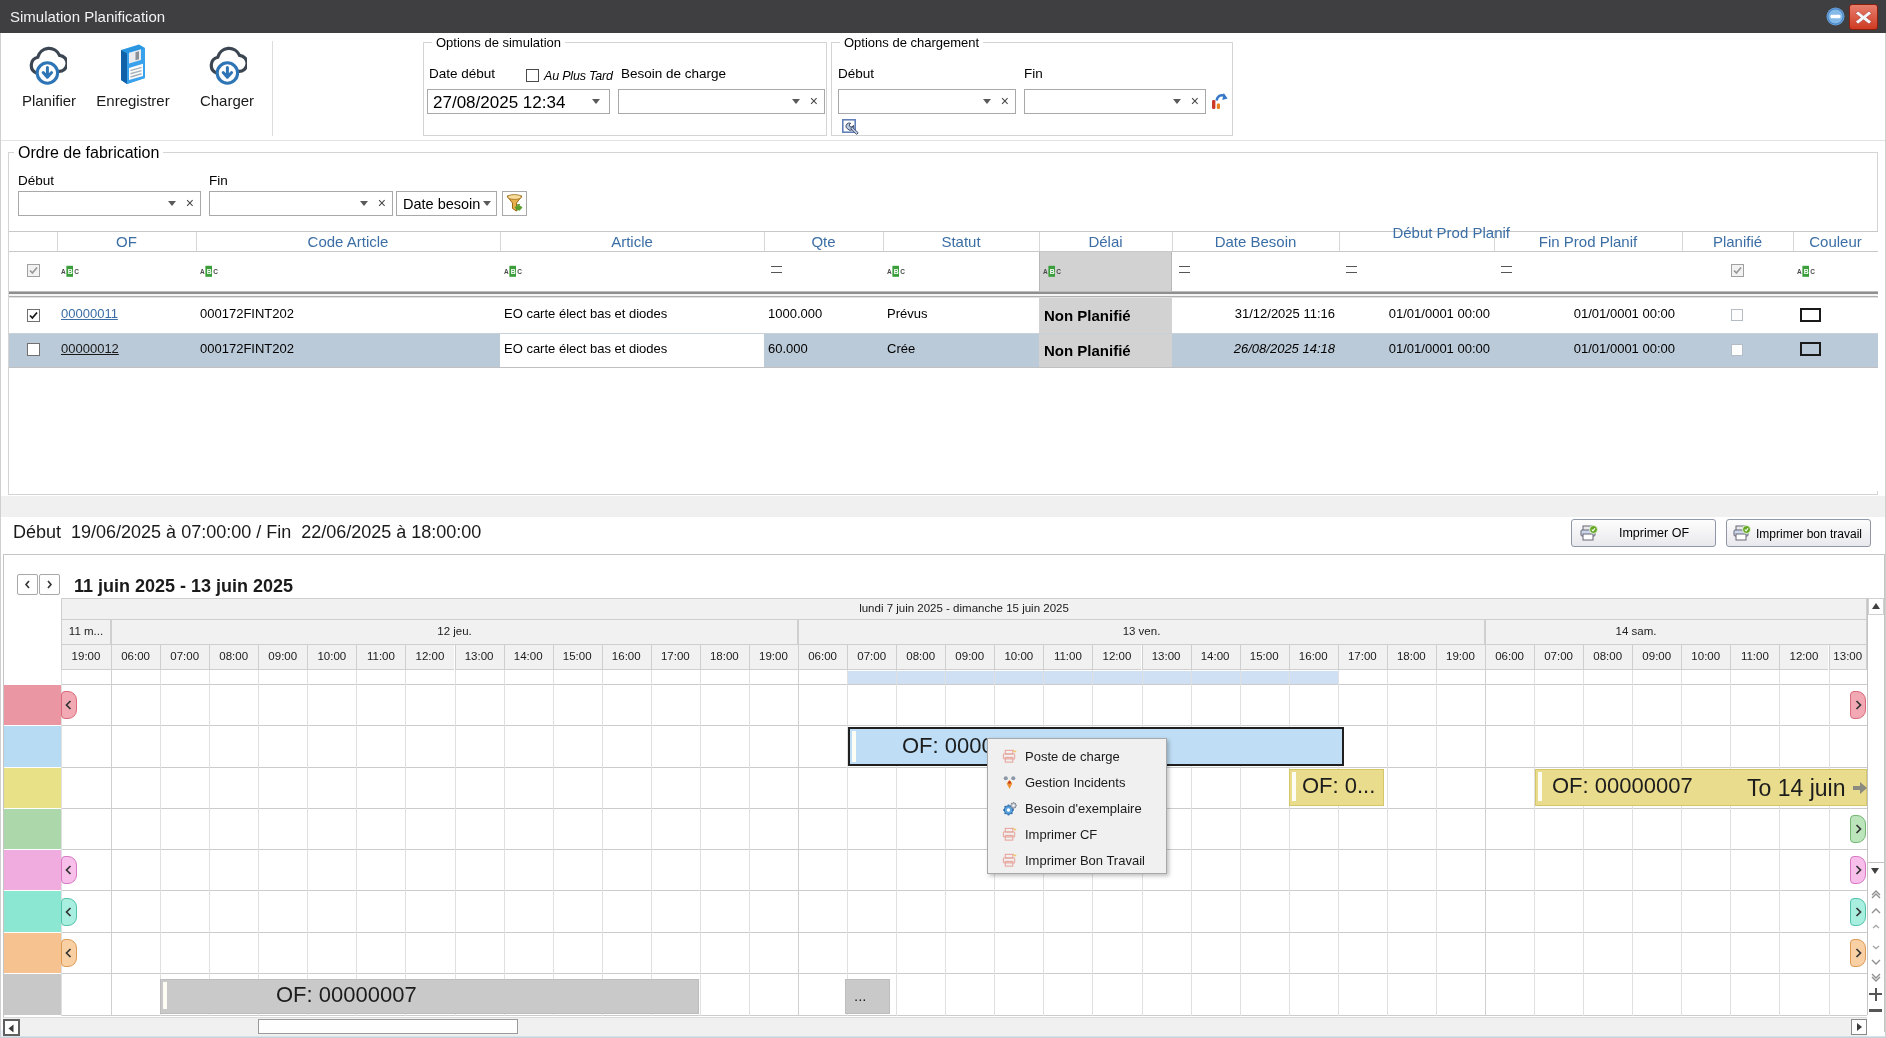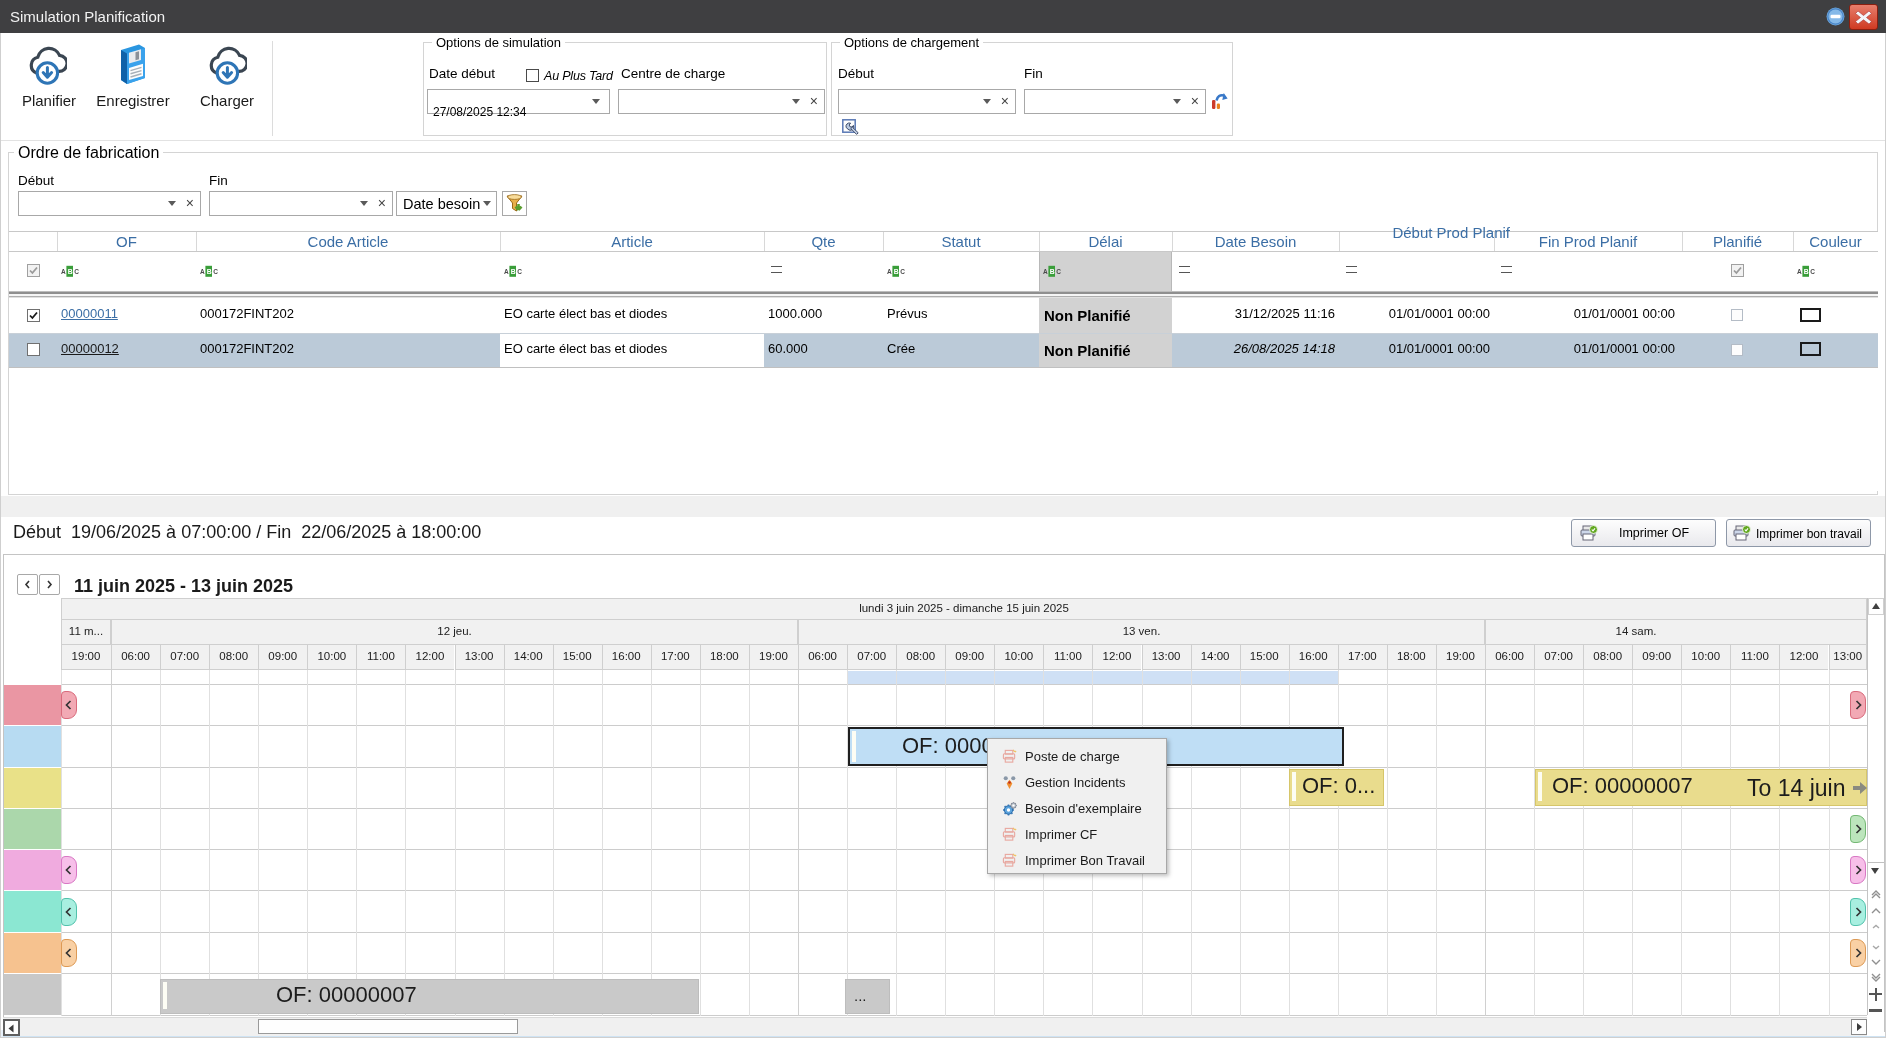--- a/index.html
+++ b/index.html
@@ -60,23 +60,23 @@
   </svg>
   <div class="abs" style="left:178px;top:59px;width:98px;text-align:center;font-size:15px;color:#1a1a1a;">Charger</div>
   <div class="abs" style="left:272px;top:8px;width:1px;height:95px;background:#dcdcdc;"></div>
 
 
   <div class="gb" style="left:423px;top:9px;width:404px;height:94px;">
     <div class="gbl">Options de simulation</div>
     <div class="abs" style="left:5px;top:23px;font-size:13.5px;">Date début</div>
     <div class="abs" style="left:102px;top:26px;width:13px;height:13px;border:1px solid #4a4a4a;background:#fff;"></div>
     <div class="abs" style="left:120px;top:26px;font-size:12.5px;font-style:italic;letter-spacing:-0.2px;">Au Plus Tard</div>
-    <div class="abs" style="left:197px;top:23px;font-size:13.5px;">Centre de charge</div>
+    <div class="abs" style="left:197px;top:23px;font-size:13.5px;">Besoin de charge</div>
     <div class="inp" style="left:3px;top:46px;width:183px;height:25px;">
-      <div class="abs" style="left:5px;top:3px;font-size:12px;margin-top:12px;">27/08/2025 12:34</div>
+      <div class="abs" style="left:5px;top:3px;font-size:17px;">27/08/2025 12:34</div>
       <div class="dd" style="right:9px;"></div>
     </div>
     <div class="inp" style="left:194px;top:46px;width:207px;height:25px;">
       <div class="dd"></div>
         <div class="xx">×</div>
     </div>
   </div>
 
   <div class="gb" style="left:831px;top:9px;width:402px;height:94px;">
     <div class="gbl">Options de chargement</div>
@@ -283,21 +283,21 @@
         <path d="M4 1 L1 4.5 L4 8" transform="translate(7,5)" stroke="#333" stroke-width="1.6" fill="none"></path>
       </svg>
     </div>
 <div class="abs" style="left:39px;top:574px;width:21px;height:21px;border:1px solid #a8a8a8;background:#fff;border-radius:2px;">
 <svg width="19" height="19" viewBox="0 0 19 19" style="position:absolute;left:0;top:0">
         <path d="M1 1 L4 4.5 L1 8" transform="translate(7,5)" stroke="#333" stroke-width="1.6" fill="none"></path>
       </svg>
     </div>
 <div class="abs" style="left:74px;top:576px;font-size:18px;font-weight:bold;color:#1a1a1a;">11 juin 2025 - 13 juin 2025</div>
 <div class="abs" style="left:61px;top:598px;width:1806px;height:22px;background:#f1f1f1;border:1px solid #cfcfcf;"></div>
-<div class="abs" style="left:61px;top:602px;width:1806px;text-align:center;font-size:11.5px;color:#1a1a1a;">lundi 3 juin 2025 - dimanche 15 juin 2025</div>
+<div class="abs" style="left:61px;top:602px;width:1806px;text-align:center;font-size:11.5px;color:#1a1a1a;">lundi 7 juin 2025 - dimanche 15 juin 2025</div>
 <div class="abs" style="left:61px;top:620px;width:50px;height:25px;background:#f1f1f1;border:1px solid #cfcfcf;border-top:none;"></div>
 <div class="abs" style="left:61px;top:625px;width:50px;text-align:center;font-size:11.5px;color:#222;">11 m...</div>
 <div class="abs" style="left:111px;top:620px;width:687px;height:25px;background:#f1f1f1;border:1px solid #cfcfcf;border-top:none;"></div>
 <div class="abs" style="left:111px;top:625px;width:687px;text-align:center;font-size:11.5px;color:#222;">12 jeu.</div>
 <div class="abs" style="left:798px;top:620px;width:687px;height:25px;background:#f1f1f1;border:1px solid #cfcfcf;border-top:none;"></div>
 <div class="abs" style="left:798px;top:625px;width:687px;text-align:center;font-size:11.5px;color:#222;">13 ven.</div>
 <div class="abs" style="left:1485px;top:620px;width:382px;height:25px;background:#f1f1f1;border:1px solid #cfcfcf;border-top:none;"></div>
 <div class="abs" style="left:1485px;top:625px;width:302px;text-align:center;font-size:11.5px;color:#222;">14 sam.</div>
 <div class="abs" style="left:61.0px;top:645px;width:50.0px;height:25px;background:#f1f1f1;border-left:1px solid #cfcfcf;border-bottom:1px solid #cfcfcf;"></div>
 <div class="abs" style="left:61.0px;top:650px;width:50.0px;text-align:center;font-size:11.5px;color:#1a1a1a;">19:00</div>

